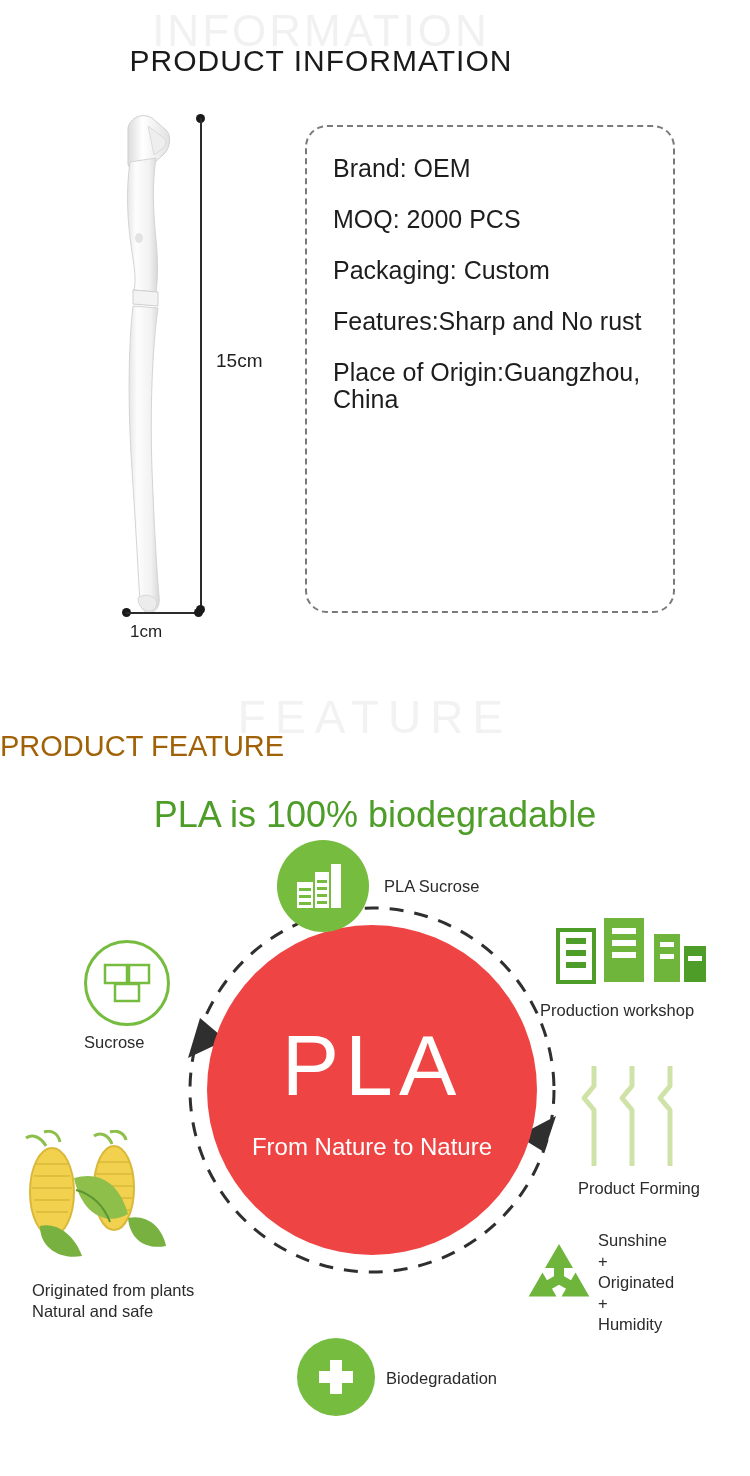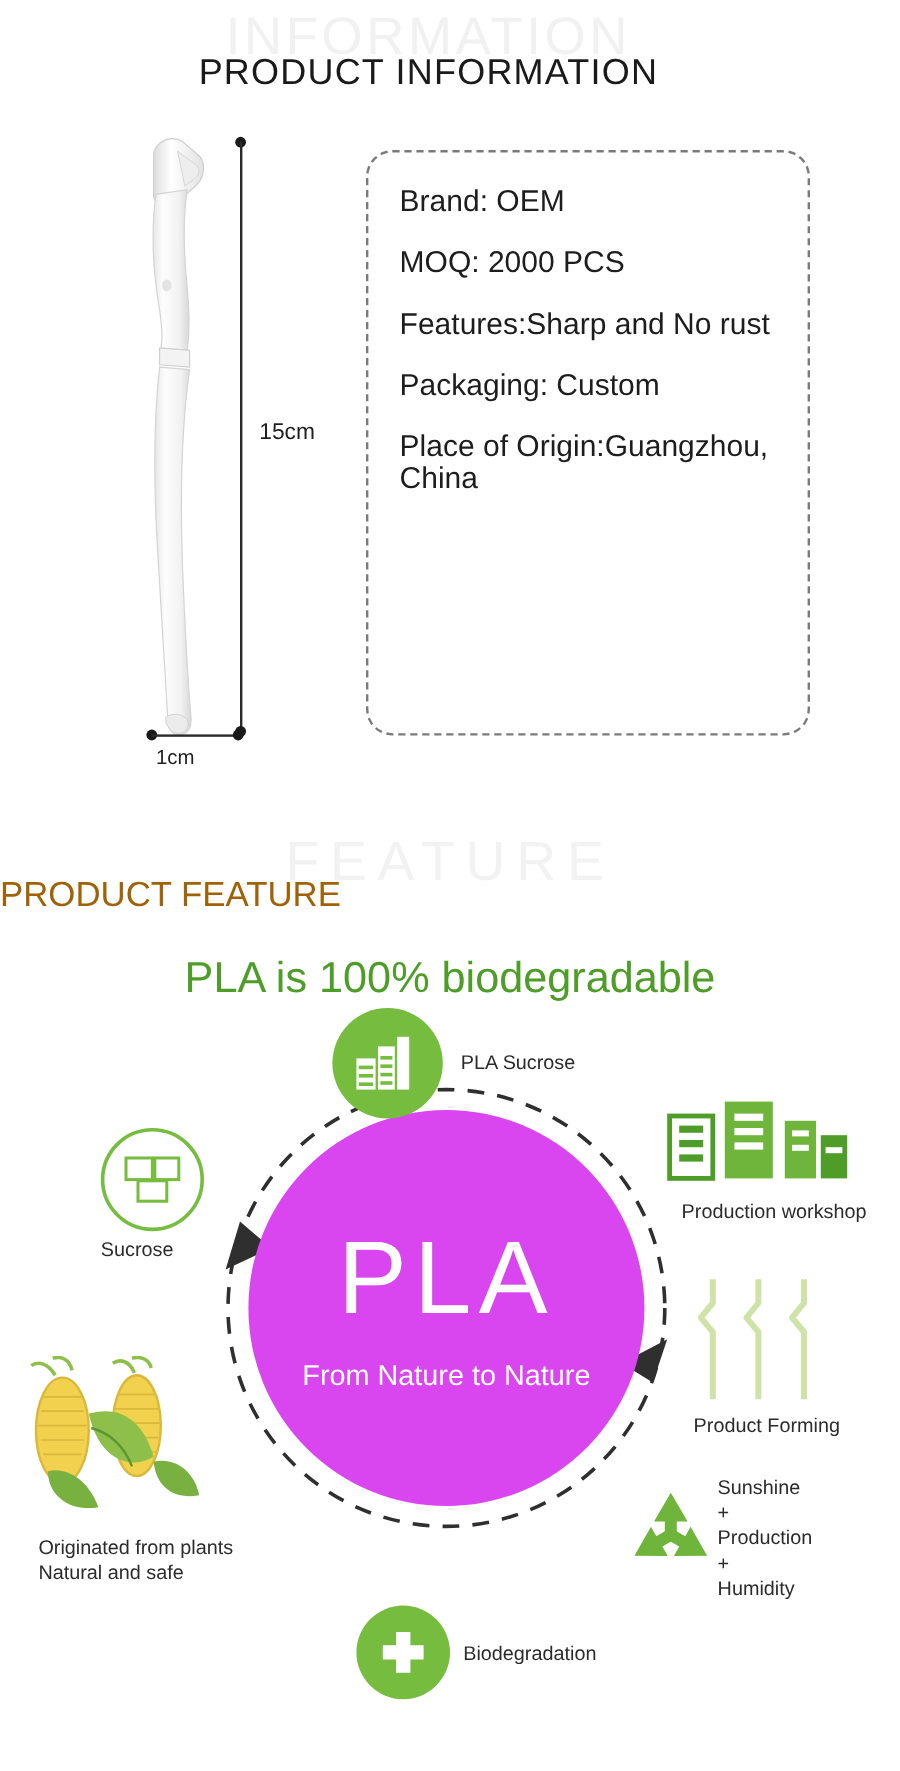--- a/index.html
+++ b/index.html
@@ -14,21 +14,20 @@
     font-family: "Liberation Sans", sans-serif;
     color: #333;
     overflow: hidden;
   }
 
   
   .section-one {
     position: relative;
     width: 642px;
     height: 690px;
-    padding-left: 24px;
   }
   .ghost-title {
     position: absolute;
     width: 100%;
     text-align: center;
     font-size: 44px;
     letter-spacing: 3px;
     color: #f1f1f1;
     font-weight: 400;
     top: 6px;
@@ -161,21 +160,21 @@
   }
 
   
   .pla-circle {
     position: absolute;
     left: 207px;
     top: 85px;
     width: 330px;
     height: 330px;
     border-radius: 50%;
-    background: #d946ef;
+    background: #ef4444;
     display: flex;
     flex-direction: column;
     align-items: center;
     justify-content: center;
   }
   .pla-big {
     color: #ffffff;
     font-size: 86px;
     letter-spacing: 6px;
     line-height: 92px;
@@ -212,21 +211,21 @@
   }
 
   .n-workshop-badge { left: 277px; top: 0px; width: 92px; height: 92px; }
   .n-workshop-label { left: 384px; top: 36px; }
 
   .n-sucrose-badge { left: 84px; top: 100px; width: 80px; height: 80px;
                      background: #ffffff; border: 3px solid #76bc3f; }
   .n-sucrose-label { left: 84px; top: 192px; }
 
   .n-prod-icon { position: absolute; left: 552px; top: 72px; width: 160px; height: 80px; }
-  .n-prod-label { left: 568px; top: 160px; }
+  .n-prod-label { left: 540px; top: 160px; }
 
   .n-forming-icon { position: absolute; left: 580px; top: 222px; width: 120px; height: 110px; }
   .n-forming-label { left: 578px; top: 338px; }
 
   .n-corn-icon { position: absolute; left: 16px; top: 290px; width: 210px; height: 130px; }
   .n-corn-label { left: 32px; top: 440px; }
 
   .n-recycle-icon { position: absolute; left: 520px; top: 400px; width: 78px; height: 78px; }
   .n-recycle-label { left: 598px; top: 390px; width: 120px; }
 
@@ -276,22 +275,22 @@
   <div class="dim-v-label">15cm</div>
 
   <div class="dot dot-left"></div>
   <div class="dim-h"></div>
   <div class="dot dot-right"></div>
   <div class="dim-h-label">1cm</div>
 
   <div class="spec-card">
     <div class="spec-row">Brand: OEM</div>
     <div class="spec-row">MOQ: 2000 PCS</div>
+    <div class="spec-row">Packaging: Custom</div>
     <div class="spec-row">Features:Sharp and No rust</div>
-    <div class="spec-row">Packaging: Custom</div>
     <div class="spec-row">Place of Origin:Guangzhou, China</div>
   </div>
 </div>
 
 <div class="section-two">
 
   <div class="ghost-title-2">FEATURE</div>
   <div class="section-title-2">PRODUCT FEATURE</div>
   <div class="green-head">PLA is 100% biodegradable</div>
 
@@ -387,21 +386,21 @@
     </div>
 
     <svg class="n-recycle-icon" viewBox="0 0 78 78">
       <path d="M39 4 L53 28 L44 28 L44 44 L34 44 L34 28 L25 28 Z" fill="#6fb53b" transform="rotate(0 39 39)"></path>
       <path d="M39 4 L53 28 L44 28 L44 44 L34 44 L34 28 L25 28 Z" fill="#6fb53b" transform="rotate(120 39 39)"></path>
       <path d="M39 4 L53 28 L44 28 L44 44 L34 44 L34 28 L25 28 Z" fill="#6fb53b" transform="rotate(240 39 39)"></path>
     </svg>
     <div class="node-label n-recycle-label">
       <span>Sunshine</span><br>
       <span>+</span><br>
-      <span>Production</span><br>
+      <span>Originated</span><br>
       <span>+</span><br>
       <span>Humidity</span>
     </div>
 
     <div class="badge n-bio-badge">
       <svg width="46" height="46" viewBox="0 0 46 46">
         <path d="M17 6 h12 v11 h11 v12 h-11 v11 h-12 v-11 h-11 v-12 h11 z" fill="#ffffff"></path>
       </svg>
     </div>
     <div class="node-label n-bio-label">Biodegradation</div>

